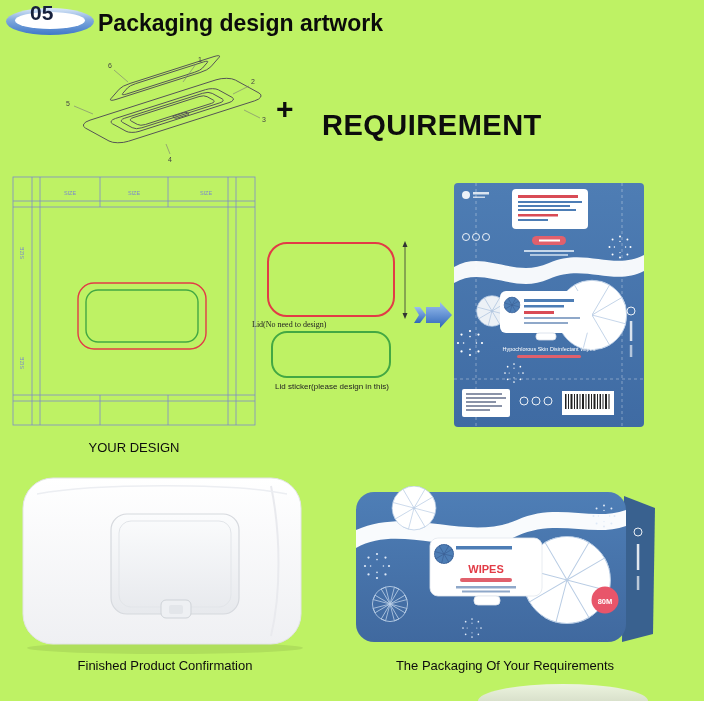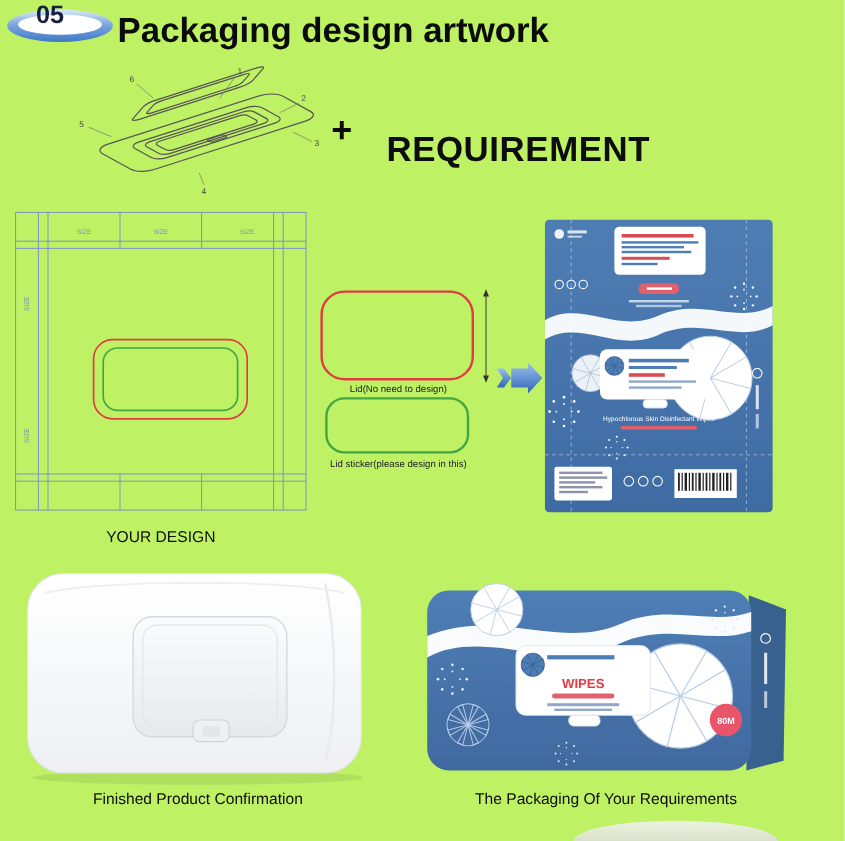--- a/index.html
+++ b/index.html
@@ -6,35 +6,35 @@
   .canvas{position:relative;width:704px;height:701px;background:#bef264;overflow:hidden;
           font-family:"Liberation Sans",sans-serif;color:#111;}
   .canvas *{box-sizing:border-box;}
   svg text{font-family:"Liberation Sans",sans-serif;}
 
   
   .swoosh{position:absolute;left:6px;top:8px;width:88px;height:27px;border-radius:50%;
           background:linear-gradient(180deg,#dce9f8 0%,#7fa8dd 45%,#3e78c8 100%);}
   .swoosh-inner{position:absolute;left:9px;top:4px;width:70px;height:17px;border-radius:50%;background:#fff;}
   .step-num{position:absolute;left:30px;top:1px;font-size:21px;font-weight:700;color:#16203c;}
-  .title{position:absolute;left:98px;top:10px;margin:0;font-size:29px;font-weight:700;color:#0b0b0b;}
+  .title{position:absolute;left:98px;top:10px;margin:0;font-size:23px;font-weight:700;color:#0b0b0b;}
 
   .plus{position:absolute;left:276px;top:92px;font-size:30px;font-weight:700;color:#0d0d0d;}
   .req{position:absolute;left:322px;top:90px;font-size:29px;font-weight:800;letter-spacing:.5px;color:#0d0d0d;margin-top:19px;}
 
   .caption{position:absolute;text-align:center;font-size:13px;font-weight:500;color:#0d0d0d;}
   .cap-yourdesign{left:10px;top:440px;width:248px;}
   .cap-packing{left:454px;top:437px;width:190px;}
   .cap-white{left:15px;top:658px;width:300px;}
   .cap-blue{left:340px;top:658px;width:330px;}
 
   
   .lid-rect{position:absolute;left:267px;top:242px;width:128px;height:75px;border:2px solid #e23b46;border-radius:20px;}
   .sticker-rect{position:absolute;left:271px;top:331px;width:120px;height:47px;border:2px solid #43a843;border-radius:16px;}
-  .lid-cap{position:absolute;left:252px;top:320px;width:160px;text-align:center;font-size:8px;color:#222;}
+  .lid-cap{position:absolute;left:252px;top:320px;width:160px;font-size:8px;color:#222;font-family:Liberation Serif, serif;}
   .sticker-cap{position:absolute;left:252px;top:382px;width:160px;text-align:center;font-size:8px;color:#222;}
 
   .abs{position:absolute;}
   .bottom-swoosh{position:absolute;left:478px;top:684px;width:170px;height:34px;border-radius:50%;
                  background:linear-gradient(180deg,#f4f4f4,#c7c7c7);opacity:.85;}
 </style>
 </head>
 <body>
 
 <div class="canvas">

